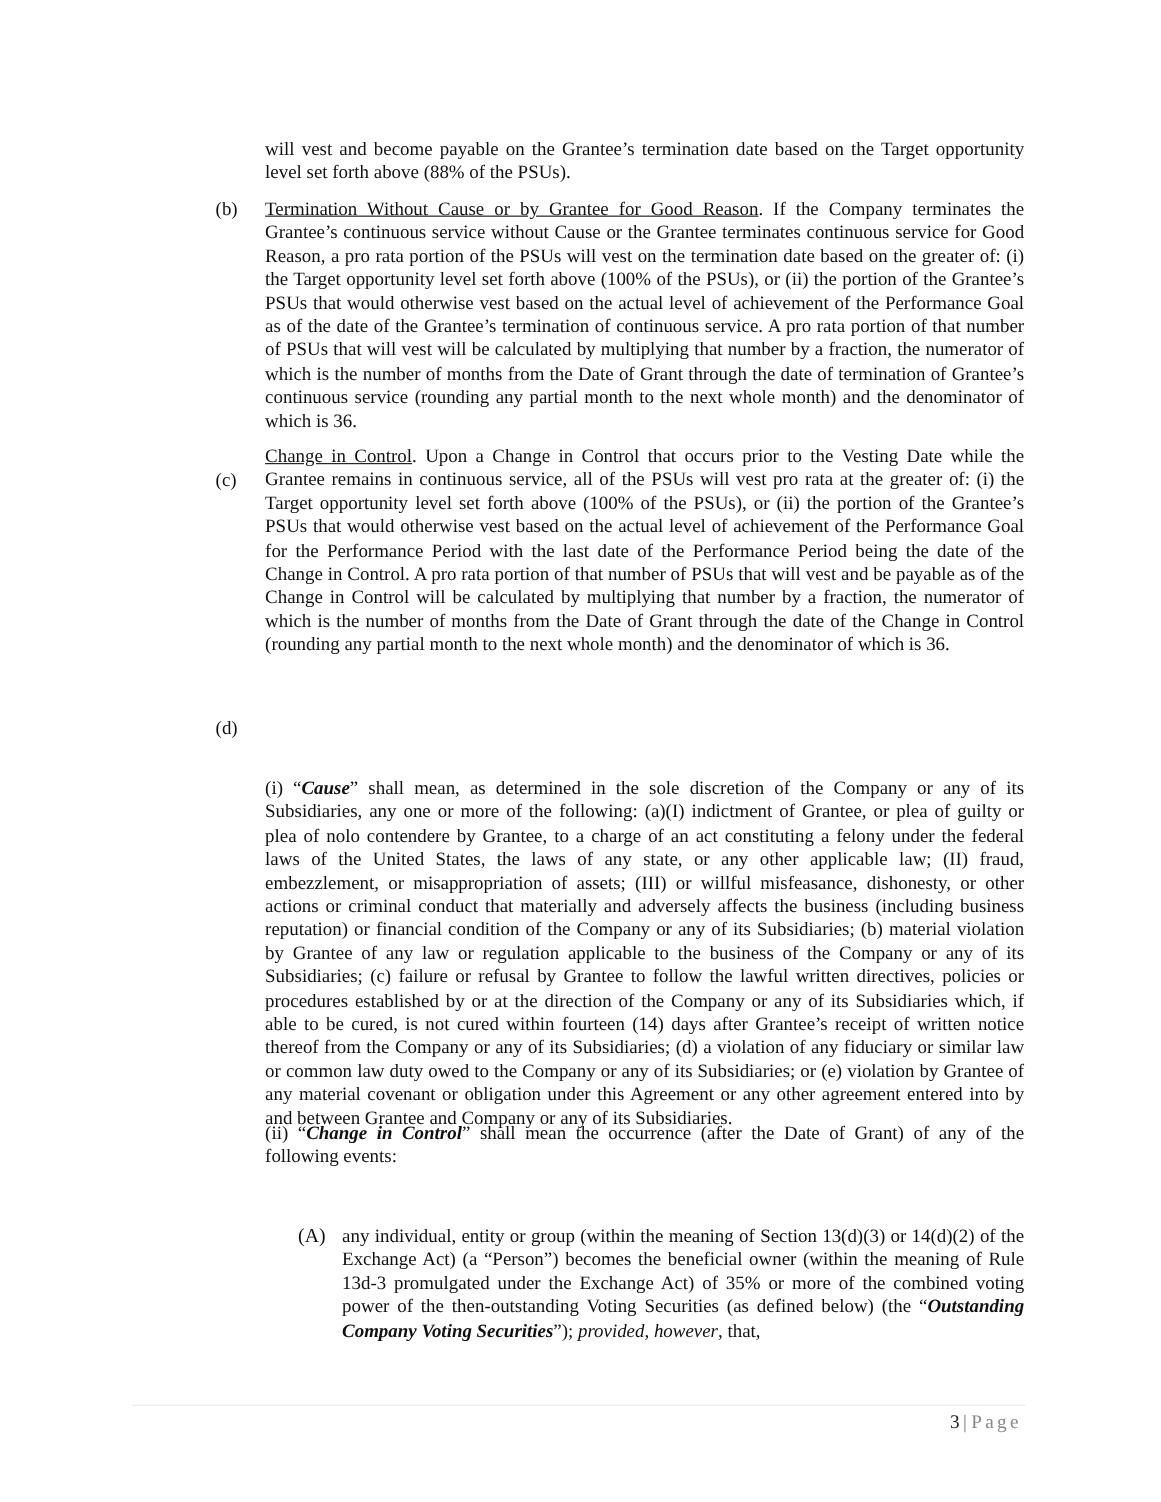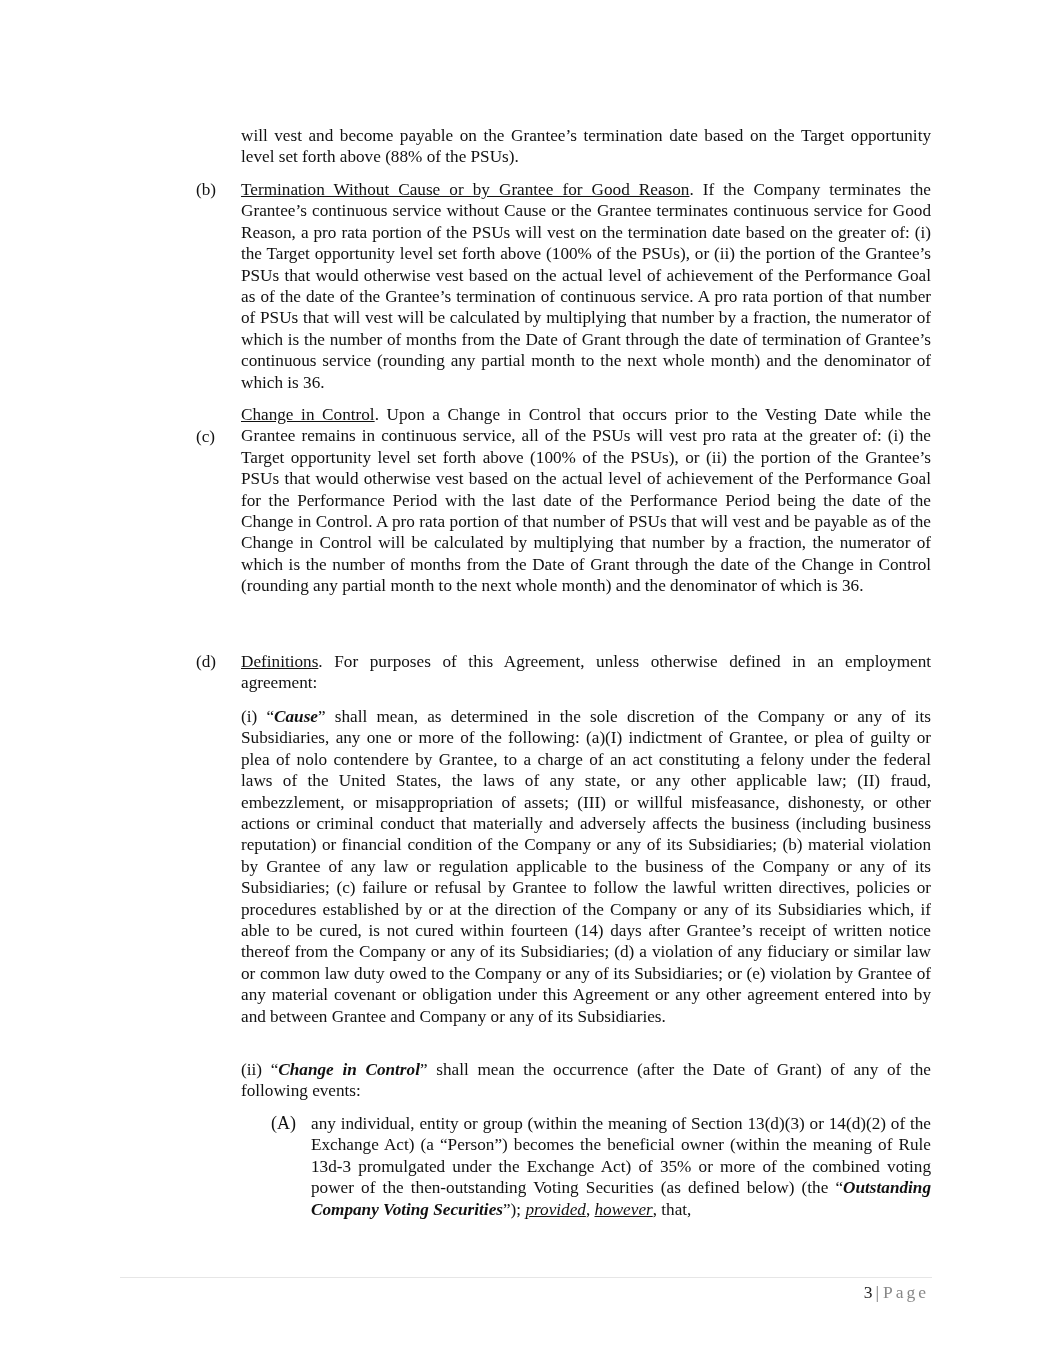--- a/index.html
+++ b/index.html
@@ -4,21 +4,21 @@
 <style>
   html, body { margin: 0; padding: 0; background: #ffffff; }
   body { width: 1055px; height: 1365px; position: relative; overflow: hidden;
          font-family: "Liberation Serif", serif; color: #111; font-size: 17.2px; }
   .page { position: absolute; left: 0; top: 0; width: 1055px; height: 1365px; }
   .para { position: absolute; text-align: justify; line-height: 21.4px; }
   .para .txt { display: block; }
   .label { position: absolute; line-height: 21.4px; }
   u { text-decoration: underline; }
   .bi { font-weight: bold; font-style: italic; }
-  .it { font-style: italic; text-decoration: underline; }
+  .it { font-style: italic; }
   .footer-rule { position: absolute; left: 120px; top: 1277px; width: 812px; height: 1px; background: #e6e6e6; }
   .footer { position: absolute; right: 126px; top: 1282px; font-size: 17.5px; color: #444; letter-spacing: 3px; }
   .footer .num { color: #222; letter-spacing: 0; }
   .footer .sep { color: #777; padding: 0 4px 0 3px; letter-spacing: 0; }
   .footer .pg { color: #888; text-align: center; }
 </style>
 </head>
 <body>
 
 <div class="page">
@@ -31,29 +31,26 @@
   <div class="para" style="left:241px; top:179px; width:690px;">
     <u>Termination Without Cause or by Grantee for Good Reason</u><span>. If the Company terminates the Grantee’s continuous service without Cause or the Grantee terminates continuous service for Good Reason, a pro rata portion of the PSUs will vest on the termination date based on the greater of: (i) the Target opportunity level set forth above (100% of the PSUs), or (ii) the portion of the Grantee’s PSUs that would otherwise vest based on the actual level of achievement of the Performance Goal as of the date of the Grantee’s termination of continuous service. A pro rata portion of that number of PSUs that will vest will be calculated by multiplying that number by a fraction, the numerator of which is the number of months from the Date of Grant through the date of termination of Grantee’s continuous service (rounding any partial month to the next whole month) and the denominator of which is 36.</span>
   </div>
 
   <div class="label" style="left:196px; top:426px;">(c)</div>
   <div class="para" style="left:241px; top:404px; width:690px;">
     <u>Change in Control</u><span>. Upon a Change in Control that occurs prior to the Vesting Date while the Grantee remains in continuous service, all of the PSUs will vest pro rata at the greater of: (i) the Target opportunity level set forth above (100% of the PSUs), or (ii) the portion of the Grantee’s PSUs that would otherwise vest based on the actual level of achievement of the Performance Goal for the Performance Period with the last date of the Performance Period being the date of the Change in Control. A pro rata portion of that number of PSUs that will vest and be payable as of the Change in Control will be calculated by multiplying that number by a fraction, the numerator of which is the number of months from the Date of Grant through the date of the Change in Control (rounding any partial month to the next whole month) and the denominator of which is 36.</span>
   </div>
 
   <div class="label" style="left:196px; top:651px;">(d)</div>
-  <div class="para" style="left:241px; top:651px; width:690px;">
-    <u>Definitions</u><span>. For purposes of this Agreement, unless otherwise defined in an employment agreement:</span>
-  </div>
 
   <div class="para" style="left:241px; top:706px; width:690px;">
     <span>(i)  “</span><span class="bi">Cause</span><span>” shall mean, as determined in the sole discretion of the Company or any of its Subsidiaries, any one or more of the following: (a)(I) indictment of Grantee, or plea of guilty or plea of nolo contendere by Grantee, to a charge of an act constituting a felony under the federal laws of the United States, the laws of any state, or any other applicable law; (II) fraud, embezzlement, or misappropriation of assets; (III) or willful misfeasance, dishonesty, or other actions or criminal conduct that materially and adversely affects the business (including business reputation) or financial condition of the Company or any of its Subsidiaries; (b) material violation by Grantee of any law or regulation applicable to the business of the Company or any of its Subsidiaries; (c) failure or refusal by Grantee to follow the lawful written directives, policies or procedures established by or at the direction of the Company or any of its Subsidiaries which, if able to be cured, is not cured within fourteen (14) days after Grantee’s receipt of written notice thereof from the Company or any of its Subsidiaries; (d) a violation of any fiduciary or similar law or common law duty owed to the Company or any of its Subsidiaries; or (e) violation by Grantee of any material covenant or obligation under this Agreement or any other agreement entered into by and between Grantee and Company or any of its Subsidiaries.</span>
   </div>
 
-  <div class="para" style="left:241px; top:1059px; width:690px;">
+  <div class="para" style="left:241px; top:1019px; width:690px;">
     <span>(ii) “</span><span class="bi">Change in Control</span><span>” shall mean the occurrence (after the Date of Grant) of any of the following events:</span>
   </div>
 
   <div class="label" style="left:271px; top:1113px; font-size:18px;">(A)</div>
   <div class="para" style="left:311px; top:1113px; width:620px;">
     <span>any individual, entity or group (within the meaning of Section 13(d)(3) or 14(d)(2) of the Exchange Act) (a “Person”) becomes the beneficial owner (within the meaning of Rule 13d-3 promulgated under the Exchange Act) of 35% or more of the combined voting power of the then-outstanding Voting Securities (as defined below) (the “</span><span class="bi">Outstanding Company Voting Securities</span><span>”); </span><span class="it">provided</span><span>, </span><span class="it">however</span><span>, that,</span>
   </div>
 
   <div class="footer-rule"></div>
   <div class="footer">

